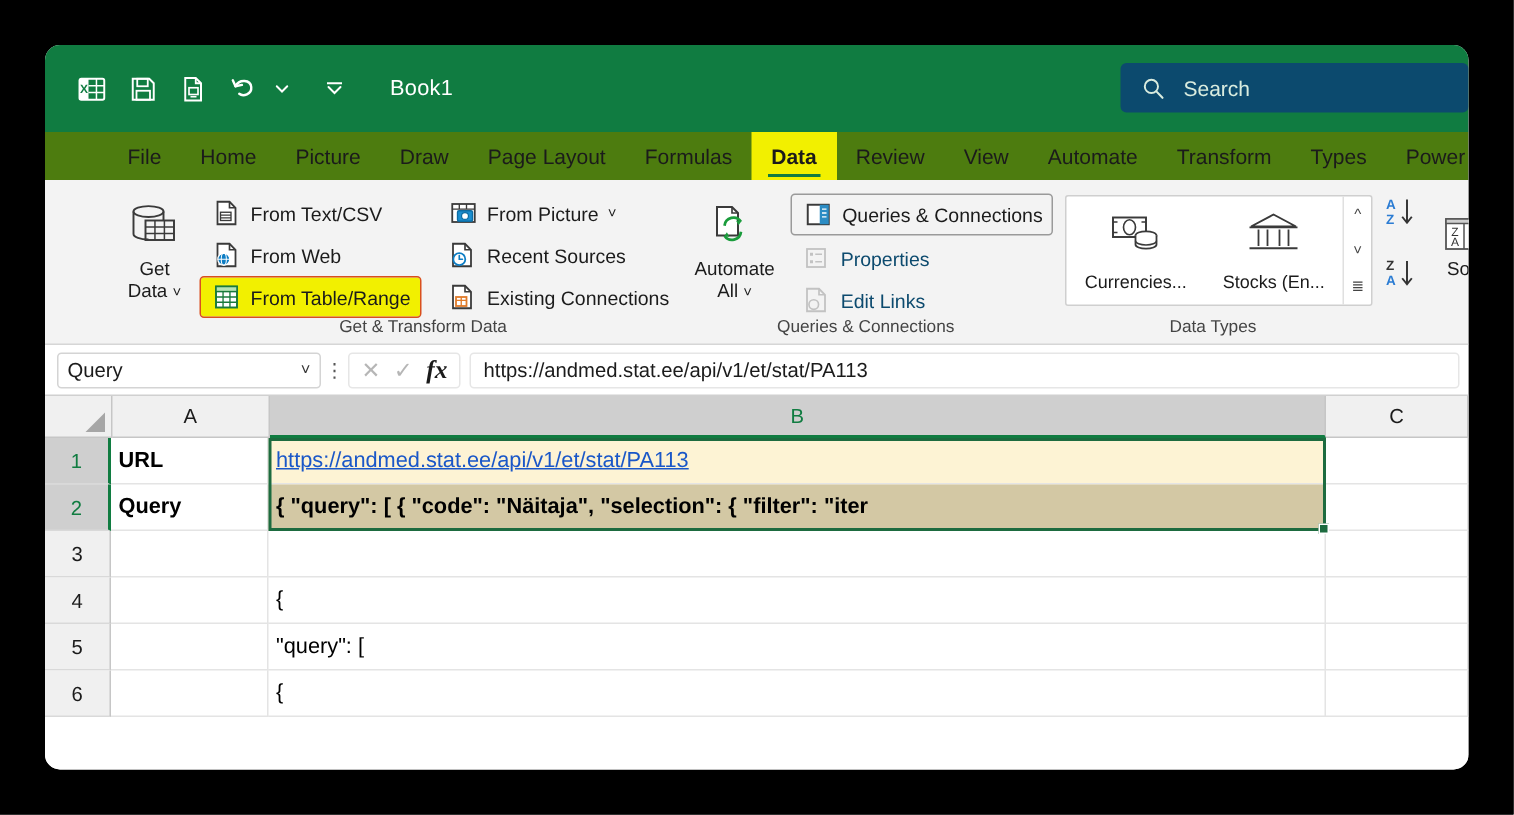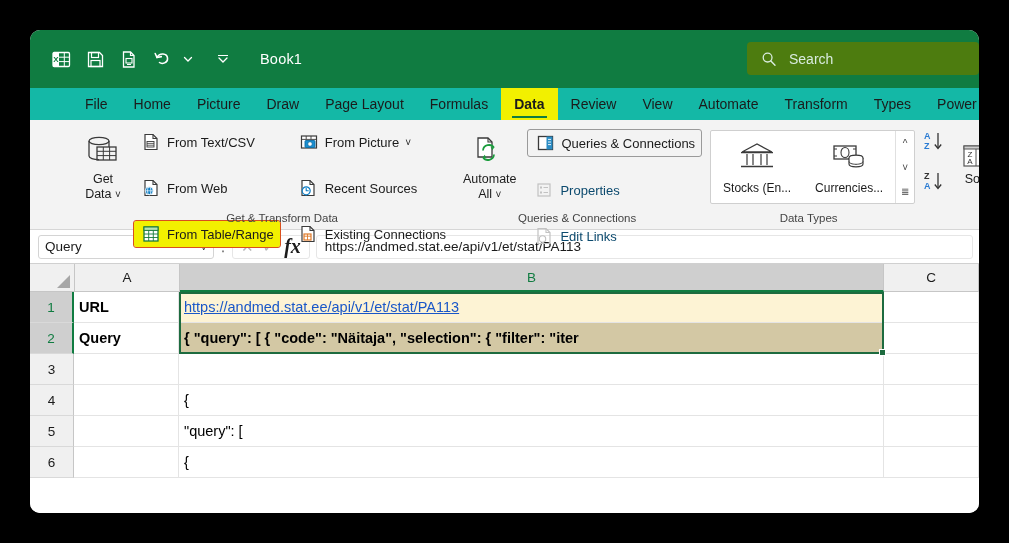--- a/index.html
+++ b/index.html
@@ -22,29 +22,29 @@
   .qicon{
     width:34px;height:34px;display:flex;align-items:center;justify-content:center;
     color:#ffffff;
   }
   .qicon svg{display:block;}
   .wbtitle{
     margin-left:20px;color:#ffffff;font-size:14.5px;letter-spacing:.2px;
   }
   #searchbox{
     position:absolute;right:0px;top:12px;width:232px;height:33px;
-    background:#4d7c0f;border-radius:4px;display:flex;align-items:center;
+    background:#0c4a6e;border-radius:4px;display:flex;align-items:center;
     padding-left:12px;box-sizing:border-box;
   }
   #searchbox .sicon{width:20px;height:20px;display:flex;align-items:center;justify-content:center;}
   #searchbox .stext{color:#d9ecdf;font-size:14px;margin-left:10px;}
 
   
   #tabstrip{
-    height:32px;background:#14b8a6;display:flex;align-items:stretch;
+    height:32px;background:#4d7c0f;display:flex;align-items:stretch;
     padding-left:42px;box-sizing:border-box;
   }
   .tab{
     display:flex;align-items:center;padding:0 13px;font-size:14px;color:#1b1b1b;
     position:relative;white-space:nowrap;cursor:default;
   }
   .tab.active{background:#f2f000;font-weight:700;}
   .tab.active::after{
     content:"";position:absolute;left:11px;right:11px;bottom:2px;height:2.5px;background:#107c41;
   }
@@ -63,21 +63,21 @@
   }
   .rsep{width:1px;background:#d8d8d8;height:84px;margin:4px 0 0 0;align-self:flex-start;}
 
   .bigbtn{
     width:62px;display:flex;flex-direction:column;align-items:center;
     padding-top:4px;
   }
   .bigbtn .bigico{height:42px;display:flex;align-items:flex-end;justify-content:center;}
   .bigbtn .biglbl{font-size:12.5px;color:#1b1b1b;line-height:15px;text-align:right;}
 
-  .smallcol{display:flex;flex-direction:column;gap:20px;padding-top:3px;}
+  .smallcol{display:flex;flex-direction:column;gap:2px;padding-top:3px;}
   .smallbtn{
     display:flex;align-items:center;height:26px;padding:0 6px;border-radius:2px;
     font-size:13px;color:#1b1b1b;white-space:nowrap;
   }
   .smallbtn .sico{width:22px;height:20px;display:flex;align-items:center;justify-content:center;margin-right:5px;}
   .smallbtn.disabled{color:#0c4a6e;}
   .smallbtn.hl{background:#f2f000;outline:1.6px solid #d94f1e;}
   .smallbtn.boxed{border:1px solid #9a9a9a;background:#f3f3f3;border-radius:3px;}
 
   
@@ -103,21 +103,21 @@
     display:flex;align-items:center;padding:0 6px;box-sizing:border-box;
     font-size:13.5px;color:#1b1b1b;justify-content:space-between;
   }
   .nbchev{color:#333;font-size:11px;}
   .dots{width:18px;display:flex;align-items:center;justify-content:center;color:#555;font-size:13px;letter-spacing:0;}
   #fbtools{
     display:flex;align-items:center;gap:9px;height:24px;padding:0 8px;
     border:1px solid #e6e6e6;border-radius:3px;box-sizing:border-box;background:#fff;
   }
   #fbtools .ft{font-size:15px;color:#b6b6b6;}
-  #fbtools .fx{font-size:20px;color:#1b1b1b;font-family:"Liberation Serif",serif;font-style:italic;font-weight:700;}
+  #fbtools .fx{font-size:17px;color:#1b1b1b;font-family:"Liberation Serif",serif;font-style:italic;font-weight:700;}
   #fentry{
     flex:1;height:24px;margin-left:6px;border:1px solid #e6e6e6;border-radius:3px;background:#fff;
     display:flex;align-items:center;padding:0 8px;box-sizing:border-box;
     font-size:13.5px;color:#1b1b1b;overflow:hidden;white-space:nowrap;
   }
 
   
   #grid{position:relative;background:#fff;height:255px;overflow:hidden;}
   .gridrow{display:flex;}
   #colhdr{display:flex;height:28px;}
@@ -415,43 +415,43 @@
       </div>
 
       <div class="rsep"></div>
 
       <div class="rgroup" style="width:215px;">
         <div class="gbody" style="padding-left:8px;">
           <div class="gallery">
             <div class="dtitem">
               <span>
                 <svg width="36" height="34" viewBox="0 0 36 34">
+                    <rect x="3" y="6" width="22" height="13" fill="none" stroke="#3a3a3a" stroke-width="1.3"></rect>
+                    <ellipse cx="14" cy="12.5" rx="4" ry="5" fill="none" stroke="#3a3a3a" stroke-width="1.1"></ellipse>
+                    <path d="M3 9 h3 M3 16 h3 M22 9 h3 M22 16 h3" stroke="#3a3a3a" stroke-width="1"></path>
+                    <ellipse cx="25" cy="18" rx="7" ry="2.8" fill="#fff" stroke="#3a3a3a" stroke-width="1.2"></ellipse>
+                    <path d="M18 18 v6 c0 1.6 3.2 2.8 7 2.8 s7-1.2 7-2.8 v-6" fill="#fff" stroke="#3a3a3a" stroke-width="1.2"></path>
+                    <path d="M18 21.5 c0 1.6 3.2 2.8 7 2.8 s7-1.2 7-2.8" fill="none" stroke="#3a3a3a" stroke-width="1"></path>
+                  </svg>
+              </span>
+              <span class="dtlbl">Currencies...</span>
+            </div>
+            <div class="dtitem">
+              <span>
+                <svg width="36" height="34" viewBox="0 0 36 34">
                     <path d="M3 12 L18 4 L33 12z" fill="none" stroke="#3a3a3a" stroke-width="1.3"></path>
                     <line x1="2" y1="12.6" x2="34" y2="12.6" stroke="#3a3a3a" stroke-width="1.2"></line>
                     <line x1="8" y1="14" x2="8" y2="25" stroke="#3a3a3a" stroke-width="1.2"></line>
                     <line x1="14" y1="14" x2="14" y2="25" stroke="#3a3a3a" stroke-width="1.2"></line>
                     <line x1="22" y1="14" x2="22" y2="25" stroke="#3a3a3a" stroke-width="1.2"></line>
                     <line x1="28" y1="14" x2="28" y2="25" stroke="#3a3a3a" stroke-width="1.2"></line>
                     <line x1="2" y1="26.5" x2="34" y2="26.5" stroke="#3a3a3a" stroke-width="1.4"></line>
                   </svg>
               </span>
               <span class="dtlbl">Stocks (En...</span>
-            </div>
-            <div class="dtitem">
-              <span>
-                <svg width="36" height="34" viewBox="0 0 36 34">
-                    <rect x="3" y="6" width="22" height="13" fill="none" stroke="#3a3a3a" stroke-width="1.3"></rect>
-                    <ellipse cx="14" cy="12.5" rx="4" ry="5" fill="none" stroke="#3a3a3a" stroke-width="1.1"></ellipse>
-                    <path d="M3 9 h3 M3 16 h3 M22 9 h3 M22 16 h3" stroke="#3a3a3a" stroke-width="1"></path>
-                    <ellipse cx="25" cy="18" rx="7" ry="2.8" fill="#fff" stroke="#3a3a3a" stroke-width="1.2"></ellipse>
-                    <path d="M18 18 v6 c0 1.6 3.2 2.8 7 2.8 s7-1.2 7-2.8 v-6" fill="#fff" stroke="#3a3a3a" stroke-width="1.2"></path>
-                    <path d="M18 21.5 c0 1.6 3.2 2.8 7 2.8 s7-1.2 7-2.8" fill="none" stroke="#3a3a3a" stroke-width="1"></path>
-                  </svg>
-              </span>
-              <span class="dtlbl">Currencies...</span>
             </div>
             <div class="galscroll">
               <div>^</div>
               <div>˅</div>
               <div>≣</div>
             </div>
           </div>
         </div>
         <div class="glabel">Data Types</div>
       </div>

